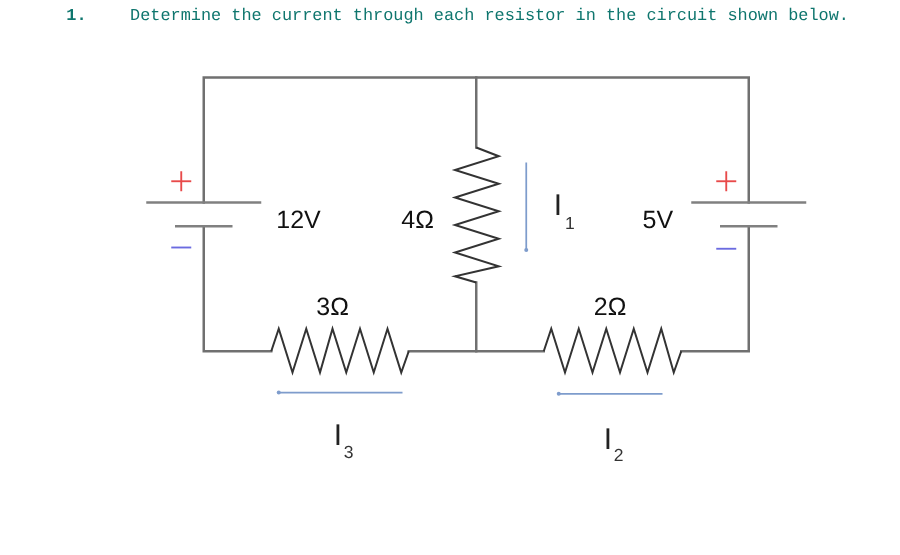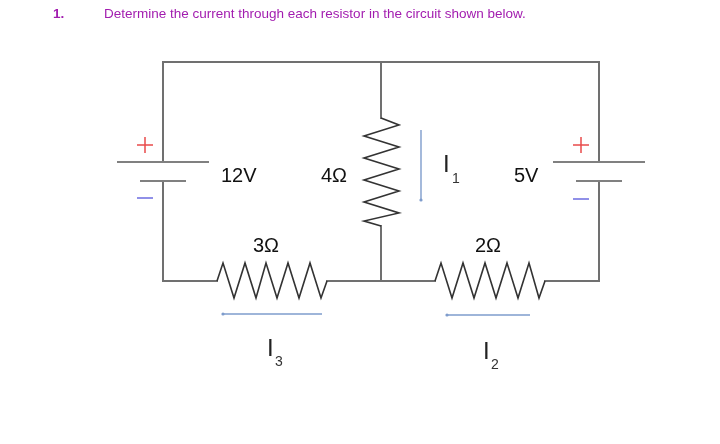--- a/index.html
+++ b/index.html
@@ -1,20 +1,20 @@
 <!DOCTYPE html>
 <html><head>
   <meta charset="utf-8">
   <style>
     html, body { margin: 0; padding: 0; background: #ffffff; }
     body { width: 720px; height: 444px; position: relative; overflow: hidden; }
     .question {
       position: absolute; left: 53px; top: 6px;
-      font-family: Liberation Sans, sans-serif;
-      font-size: 13.5px; color: #a21caf; white-space: nowrap;
+      font-family: Liberation Mono, monospace;
+      font-size: 13.5px; color: #0f766e; white-space: nowrap;
     }
     .qnum { font-weight: bold; display: inline-block; width: 51px; }
     svg.circuit { position: absolute; left: 0; top: 0; }
     .wire { stroke: #707070; stroke-width: 2; fill: none; stroke-linecap: square; }
     .res { stroke: #333333; stroke-width: 1.6; fill: none; stroke-linejoin: miter; }
     .plate { stroke: #808080; stroke-width: 2; }
     .plus { stroke: #e84a4a; stroke-width: 1.5; }
     .minus { stroke: #6b6be0; stroke-width: 1.5; }
     .arrow { stroke: #7e9ccc; stroke-width: 1.4; }
     .arrowdot { fill: #7e9ccc; }

